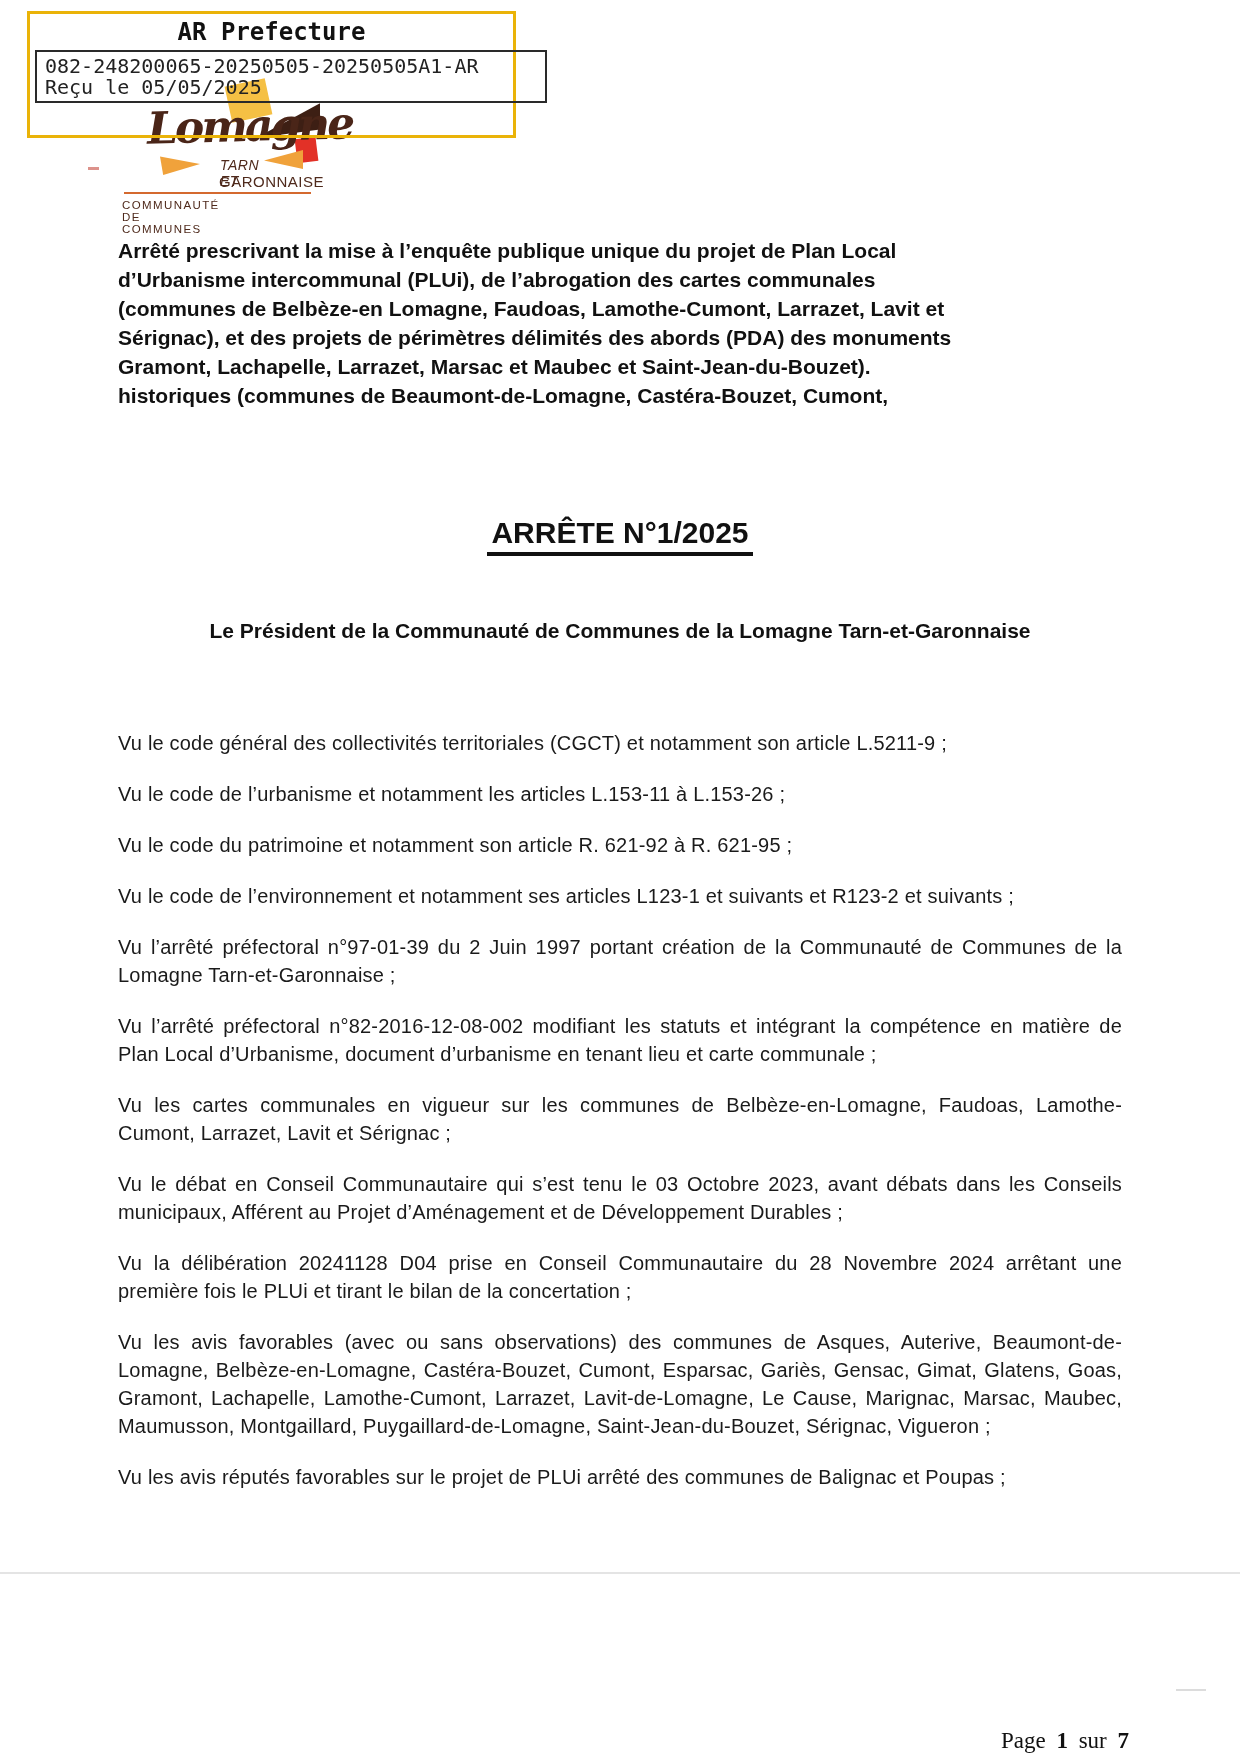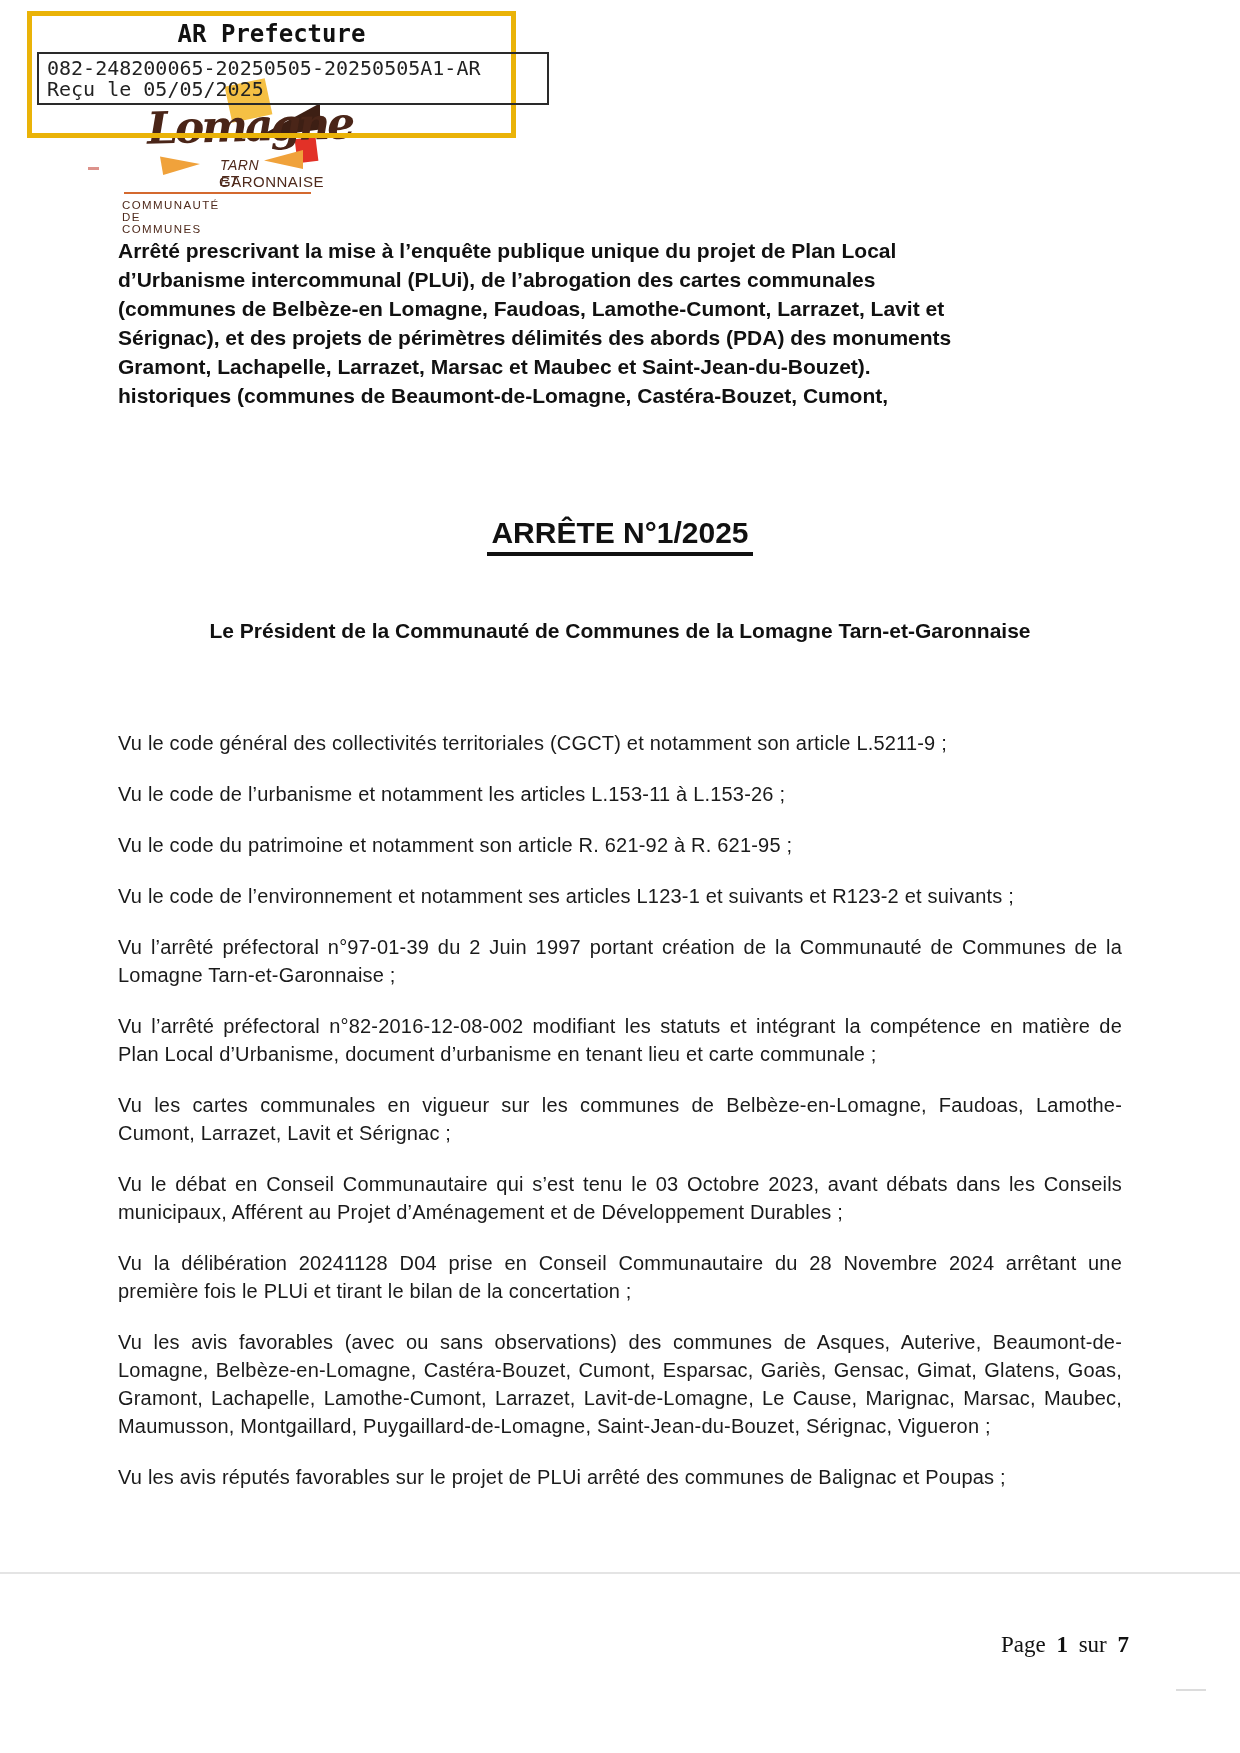--- a/index.html
+++ b/index.html
@@ -33,21 +33,21 @@
   .logo-region-1 { left:220px; top:157px; font-size:14px;font-style:italic; }
   .logo-region-2 { left:219px; top:173px; font-size:15px; }
   .logo-rule { position:absolute; left:124px; top:192px; width:187px; height:2px; background:#d4692f; }
   .logo-tagline { position:absolute; left:122px; top:199px; font-size:11.5px;
     letter-spacing:1.4px; color:#4f2a1c; }
   .red-dash-artifact { position:absolute; left:88px; top:167px; width:11px; height:3px;
     background:#c0392b; opacity:.55; }
 
   
   .stamp { position:absolute; left:27px; top:11px; width:489px; height:127px;
-    border:5px solid #eab308; background:transparent; z-index:2;
+    border:3px solid #eab308; background:transparent; z-index:2;
     font-family:"DejaVu Sans Mono", monospace; }
   .stamp-title { margin-top:4px; text-align:center; font-weight:bold;
     font-size:24px; line-height:28px; color:#111; }
   .stamp-inner { position:absolute; left:5px; top:36px; width:512px;
     border:2px solid #2a2a2a; padding:4px 8px; background:transparent; }
   .stamp-line { font-size:20px; line-height:20.5px; color:#222; white-space:nowrap; }
 
   
   .content { position:absolute; left:118px; top:0; width:1004px; z-index:3; }
   .doc-title { margin-top:236px; text-align:left; font-weight:bold;
@@ -55,21 +55,21 @@
   .decree-wrap { margin-top:106px; text-align:center; }
   .decree { display:inline-block; font-weight:bold; font-size:30px; line-height:34px;
     color:#111; border-bottom:4px solid #111; padding:0 4px 2px 4px; }
   .subtitle { margin-top:62px; text-align:center; font-weight:bold;
     font-size:21px; line-height:26px; color:#111; }
   .paras { margin-top:85px; }
   .paras p { margin:0 0 23px 0; font-size:20px; line-height:28px;
     text-align:justify; letter-spacing:0.2px; color:#1a1a1a; }
 
   
-  .page-footer { position:absolute; right:111px; top:1632px; z-index:3;
+  .page-footer { position:absolute; right:111px; top:1728px; z-index:3;
     font-family:"Liberation Serif", serif; font-size:23px; color:#111; }
   .page-footer .w { font-weight:normal; }
   .page-footer .n { font-weight:bold; }
   .page-footer span { margin-left:5px; }
   .page-footer span:first-child { margin-left:0; }
 
   
   .scan-line-wide { position:absolute; left:0; top:1572px; width:100%; height:2px;
     background:#e4e4e4; z-index:0; }
   .scan-dash-br { position:absolute; left:1176px; top:1689px; width:30px; height:2px;

